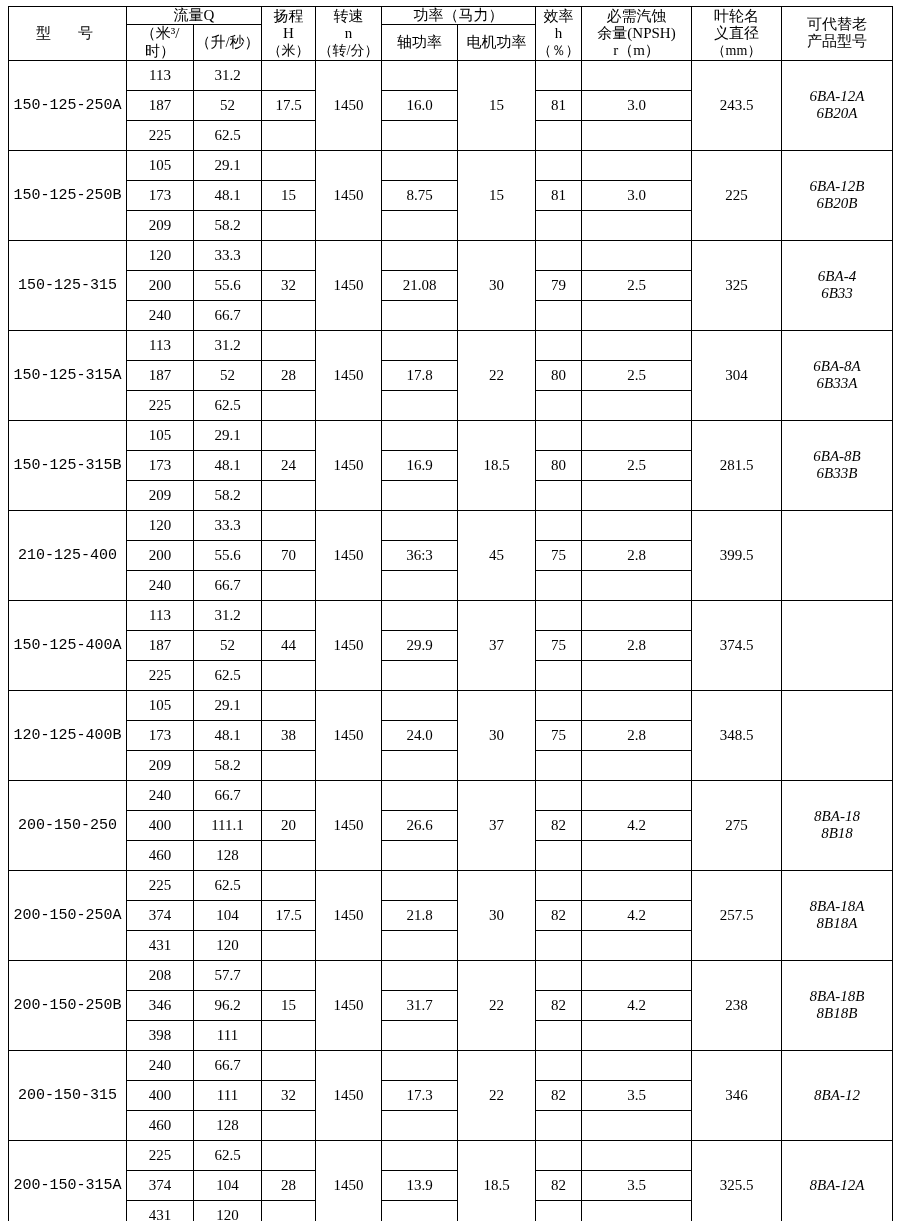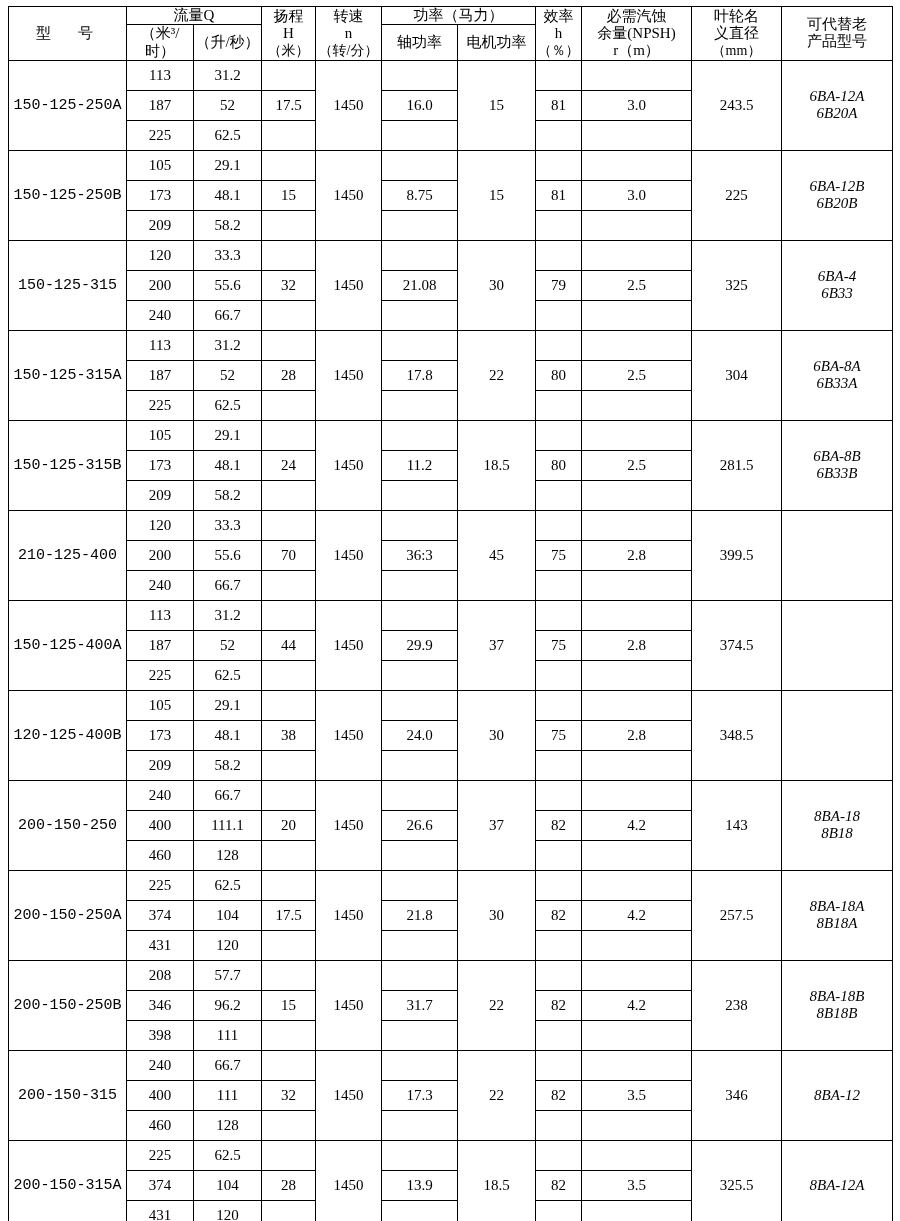--- a/index.html
+++ b/index.html
@@ -281,21 +281,21 @@
           <td class="num" rowspan="3">281.5</td>
           <td class="old" rowspan="3">
             <span class="old-line">6BA-8B</span>
             <span class="old-line">6B33B</span>
           </td>
         </tr>
         <tr>
           <td class="num">173</td>
           <td class="num">48.1</td>
           <td class="num">24</td>
-          <td class="num">11.2</td>
+          <td class="num">16.9</td>
           <td class="num">80</td>
           <td class="num">2.5</td>
         </tr>
         <tr>
           <td class="num">209</td>
           <td class="num">58.2</td>
           <td></td>
           <td></td>
           <td></td>
           <td></td>
@@ -399,21 +399,21 @@
         <tr>
           <td class="model" rowspan="3">200-150-250</td>
           <td class="num">240</td>
           <td class="num">66.7</td>
           <td></td>
           <td class="num" rowspan="3">1450</td>
           <td></td>
           <td class="num" rowspan="3">37</td>
           <td></td>
           <td></td>
-          <td class="num" rowspan="3">143</td>
+          <td class="num" rowspan="3">275</td>
           <td class="old" rowspan="3">
             <span class="old-line">8BA-18</span>
             <span class="old-line">8B18</span>
           </td>
         </tr>
         <tr>
           <td class="num">400</td>
           <td class="num">111.1</td>
           <td class="num">20</td>
           <td class="num">26.6</td>

